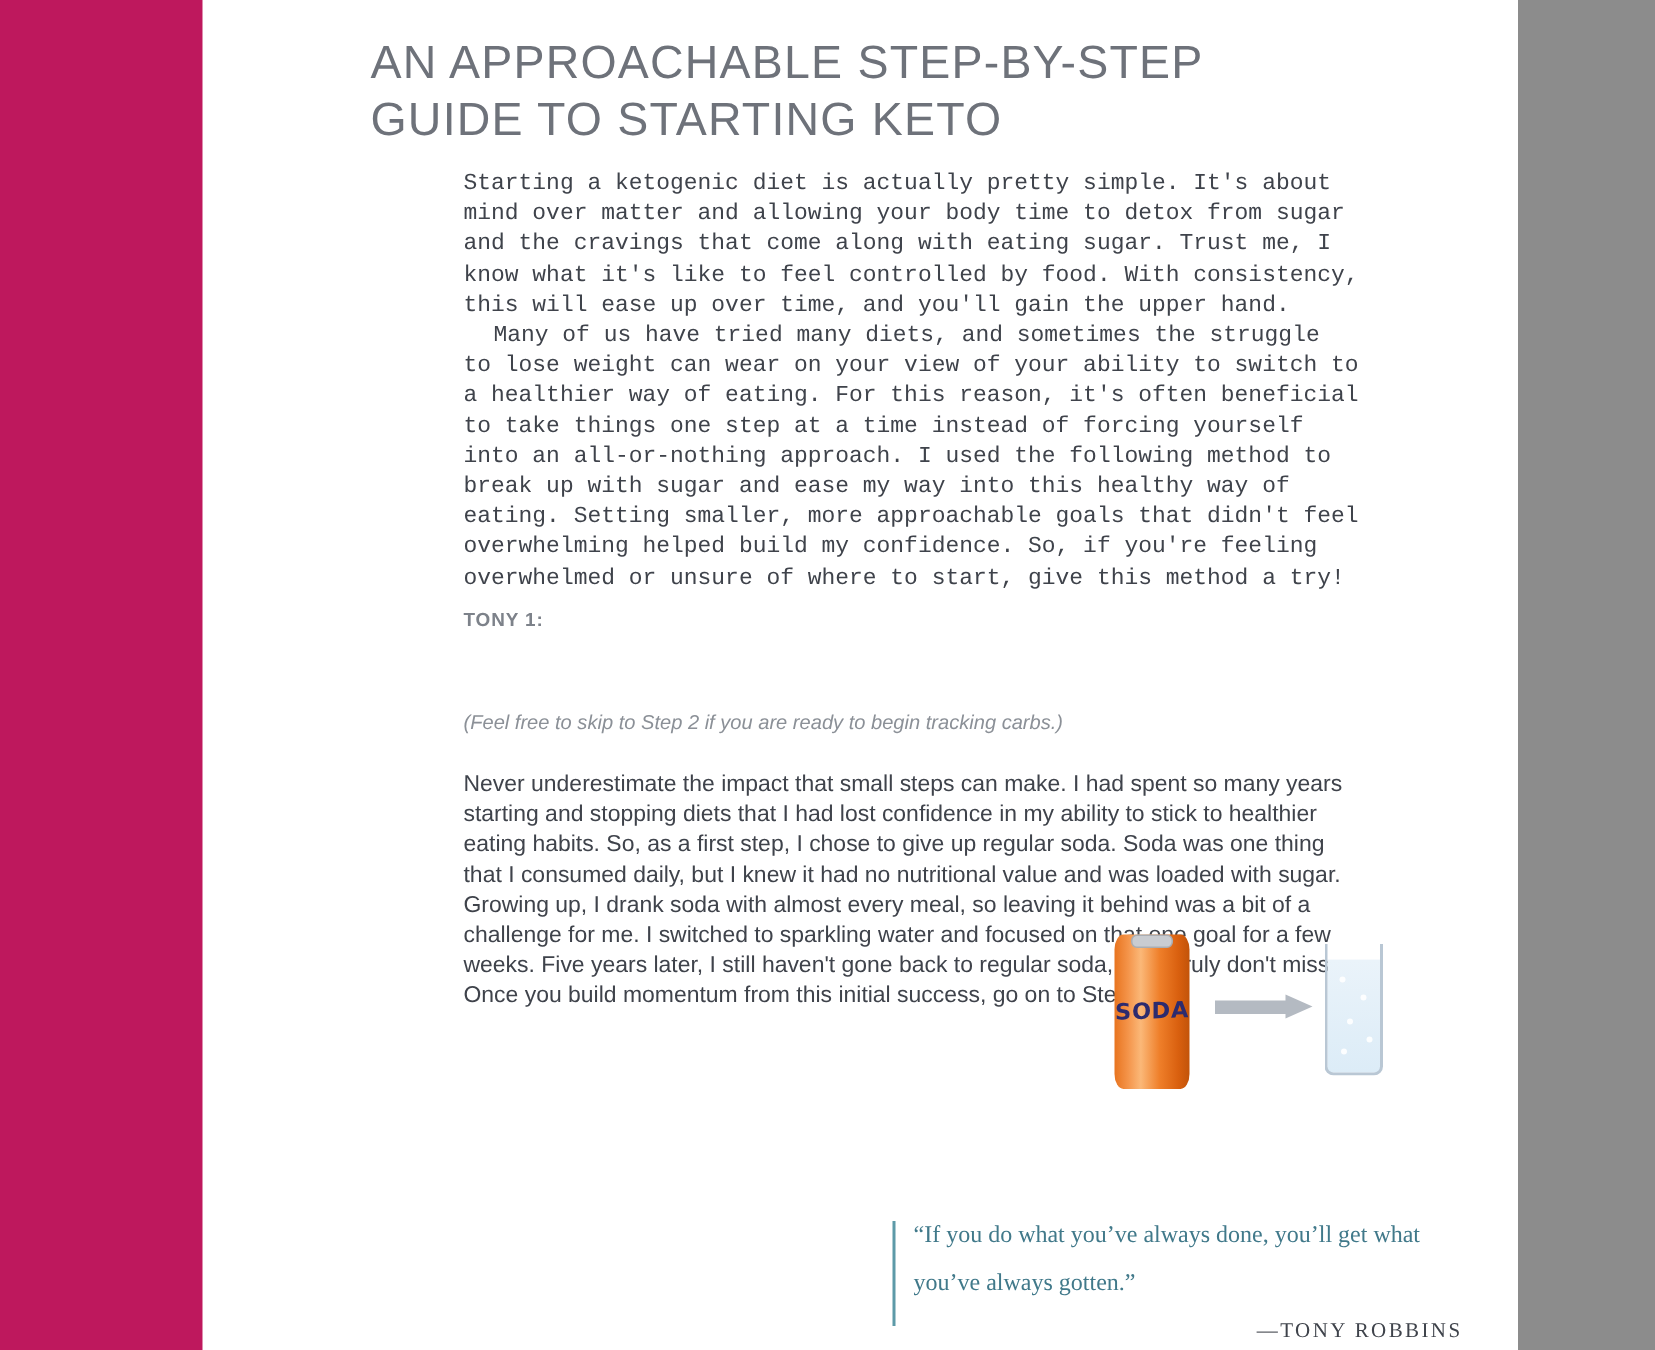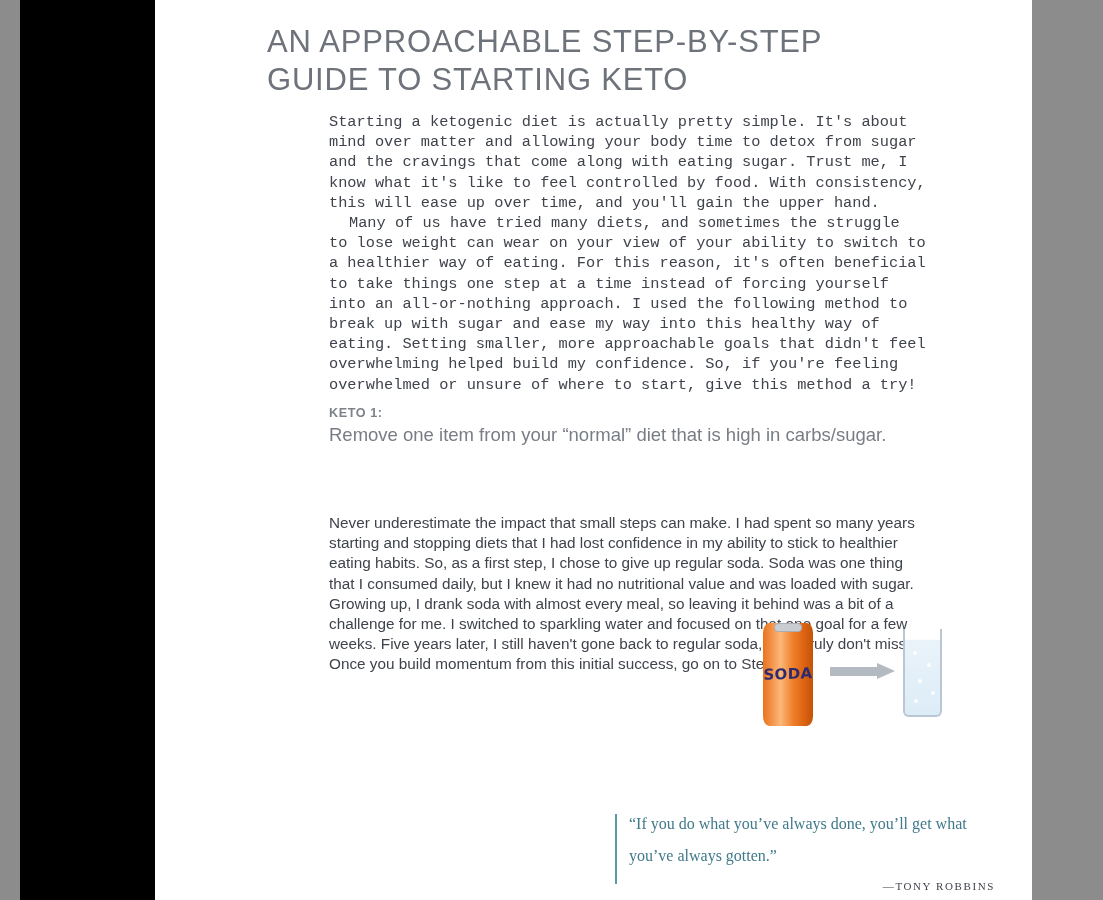--- a/index.html
+++ b/index.html
@@ -10,22 +10,21 @@
     width: 1103px;
     height: 900px;
     background: #8c8c8c;
     font-family: "Liberation Sans", sans-serif;
     overflow: hidden;
   }
   .viewport {
     position: relative;
     width: 998px;
     height: 900px;
-    background: #000000;
-    margin-left: 20px;
+    background: #be185d;
   }
   .page {
     position: absolute;
     left: 135px;
     top: 0;
     width: 877px;
     height: 900px;
     background: #ffffff;
   }
   .page-inner {
@@ -206,21 +205,21 @@
     line-height: 32px;
     color: #41798a;
   }
   .quote-author {
     position: absolute;
     left: 14px;
     top: 72px;
     width: 366px;
     text-align: right;
     font-family: "Liberation Serif", serif;
-    font-size: 11px;
+    font-size: 14px;
     letter-spacing: 1.6px;
     color: #3f434b;
   }
   .scroll-gutter {
     position: absolute;
     left: 1012px;
     top: 0;
     width: 91px;
     height: 900px;
     background: #8c8c8c;
@@ -235,22 +234,22 @@
   <div class="page">
     <div class="page-inner">
 
       <h1 class="title">AN APPROACHABLE STEP-BY-STEP GUIDE TO STARTING KETO</h1>
 
       <div class="intro">
         <p>Starting a ketogenic diet is actually pretty simple. It's about mind over matter and allowing your body time to detox from sugar and the cravings that come along with eating sugar. Trust me, I know what it's like to feel controlled by food. With consistency, this will ease up over time, and you'll gain the upper hand.</p>
         <p class="indented">Many of us have tried many diets, and sometimes the struggle to lose weight can wear on your view of your ability to switch to a healthier way of eating. For this reason, it's often beneficial to take things one step at a time instead of forcing yourself into an all-or-nothing approach. I used the following method to break up with sugar and ease my way into this healthy way of eating. Setting smaller, more approachable goals that didn't feel overwhelming helped build my confidence. So, if you're feeling overwhelmed or unsure of where to start, give this method a try!</p>
       </div>
 
-      <div class="step-label">KETO 1:</div>
-      <div class="step-title">Remove one item from your “normal” diet that is high in carbs/sugar.</div>
+      <div class="step-label">TONY 1:</div>
+      <div class="step-note">(Feel free to skip to Step 2 if you are ready to begin tracking carbs.)</div>
 
       <div class="body-text">
         <p>Never underestimate the impact that small steps can make. I had spent so many years starting and stopping diets that I had lost confidence in my ability to stick to healthier eating habits. So, as a first step, I chose to give up regular soda. Soda was one thing that I consumed daily, but I knew it had no nutritional value and was loaded with sugar. Growing up, I drank soda with almost every meal, so leaving it behind was a bit of a challenge for me. I switched to sparkling water and focused on that one goal for a few weeks. Five years later, I still haven't gone back to regular soda, and I truly don't miss it. Once you build momentum from this initial success, go on to Step 2.</p>
       </div>
 
       <div class="illustration">
         <div class="can">
           <div class="can-top"></div>
           <div class="can-label">SODA</div>
         </div>

